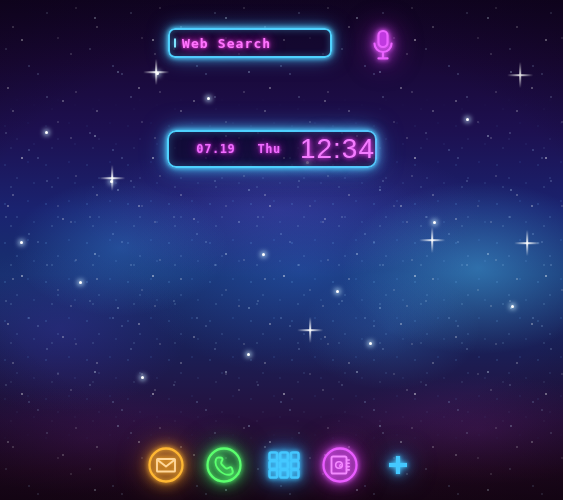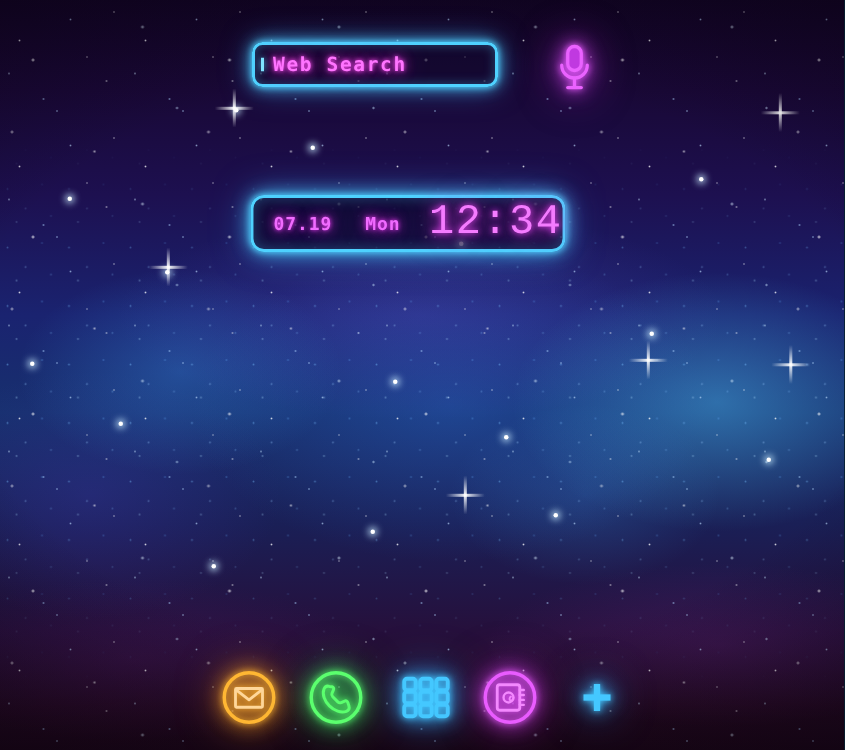--- a/index.html
+++ b/index.html
@@ -9,21 +9,21 @@
   }
   body {
     font-family: "DejaVu Sans Mono", monospace;
   }
 
   #screen {
     position: relative;
     width: 563px;
     height: 500px;
     overflow: hidden;
-    background: #0c4a6e;
+    background: #404040;
   }
 
   
   .bg-layer {
     position: absolute;
     inset: 0;
     pointer-events: none;
   }
   #bg-base {
     background:
@@ -192,21 +192,21 @@
     text-shadow:
       0 0 3px #e83cf0,
       0 0 8px rgba(230,50,235,0.85),
       0 0 15px rgba(200,30,200,0.55);
     white-space: nowrap;
   }
   #clock-date { margin-left: 18px; }
   #clock-day  { margin-left: 22px; }
   #clock-time {
     margin-left: 19px;
-    font-family: Liberation Mono, monospace;
+    font-family: Liberation Sans, sans-serif;
     font-size: 28px;
     font-weight: normal;
     letter-spacing: 1px;
     color: #f47bff;
     text-shadow:
       0 0 4px #ee44f5,
       0 0 11px rgba(238,68,245,0.9),
       0 0 22px rgba(205,35,205,0.6);
     white-space: nowrap;
     line-height: 1;
@@ -287,21 +287,21 @@
           <path d="M7.5 16.5a8.5 8.5 0 0 0 17 0"></path>
           <line x1="16" y1="25" x2="16" y2="31"></line>
           <line x1="11.5" y1="31.4" x2="20.5" y2="31.4"></line>
         </g>
       </svg>
     </div>
   </div>
 
   <div id="clock-widget">
     <span class="clock-small" id="clock-date">07.19</span>
-    <span class="clock-small" id="clock-day">Mon</span>
+    <span class="clock-small" id="clock-day">Thu</span>
     <span id="clock-time">12:34</span>
   </div>
 
   <div id="dock">
 
     <div class="dock-item">
       <svg width="40" height="40" viewBox="0 0 40 40" class="glow-gold" aria-hidden="true">
         <circle cx="20" cy="20" r="16.5" fill="none" stroke="#ffb733" stroke-width="2.3"></circle>
         <rect x="11" y="14" width="18" height="12.5" fill="none" stroke="#ffd79a" stroke-width="1.9" rx="0.6"></rect>
         <path d="M11 14.6 L20 21.6 L29 14.6" fill="none" stroke="#ffd79a" stroke-width="1.9" stroke-linejoin="round"></path>

